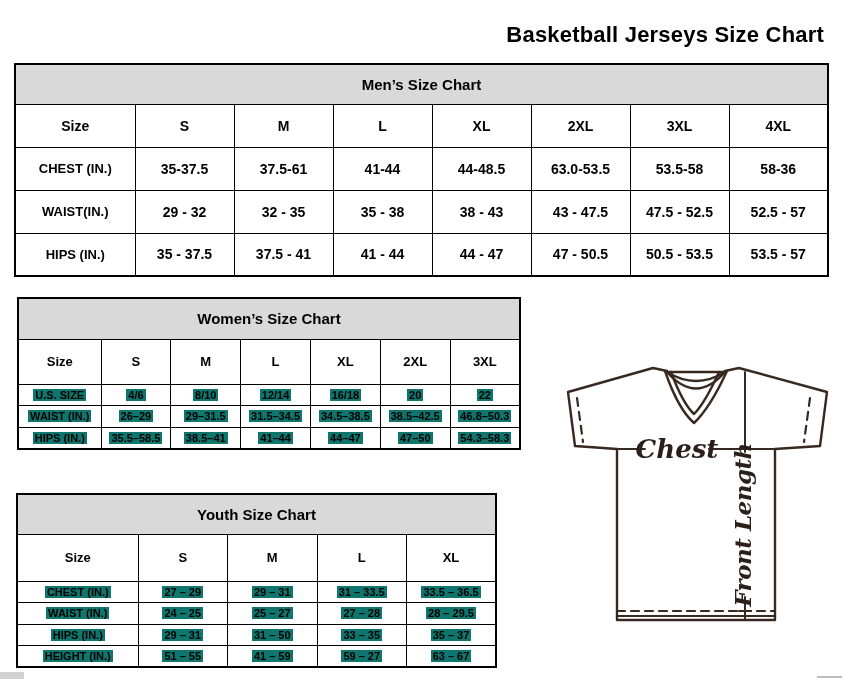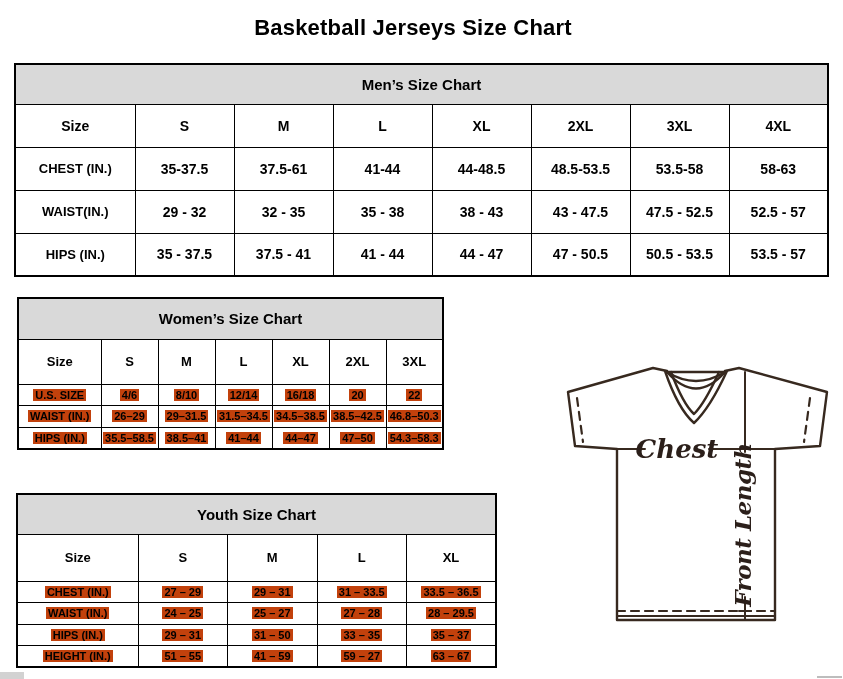--- a/index.html
+++ b/index.html
@@ -1,48 +1,48 @@
 <!DOCTYPE html>
 <html><head>
 <meta charset="utf-8">
 <style>
   html,body{margin:0;padding:0;background:#fff;}
   .page{position:relative;width:843px;height:679px;background:#fff;overflow:hidden;
         font-family:"Liberation Sans",sans-serif;color:#000;}
-  .title{position:absolute;top:6px;left:0;width:808px;margin:9px;text-align:center;
+  .title{position:absolute;top:6px;left:0;width:808px;margin:16px;text-align:right;
          font-size:22px;font-weight:700;letter-spacing:.2px;}
   table.tbl{position:absolute;border-collapse:collapse;table-layout:fixed;
             border:2px solid #000;text-align:center;}
   table.tbl th,table.tbl td{border:1px solid #000;padding:0;vertical-align:middle;}
   th.band{background:#d9d9d9;font-size:15px;font-weight:700;border-bottom:2px solid #000;}
   
   .men{left:14px;top:63px;width:815px;}
   .men col.c0{width:120px;}
   .men tr.bandr{height:40px;}
   .men tr.hdr{height:43px;font-size:14px;}
   .men tr.data{height:43px;font-size:14px;font-weight:700;}
   .men td.rl{font-size:13px;font-weight:700;}
   .men th{font-weight:700;}
   
-  .women{left:17px;top:297px;width:427px;}
+  .women{left:17px;top:297px;width:504px;}
   .women col.c0{width:83px;}
   .women tr.bandr{height:41px;}
   .women tr.hdr{height:45px;font-size:13px;}
   .women tr.data{height:21.5px;font-size:11px;font-weight:700;}
   .women td.rl{font-size:11px;font-weight:700;}
   .women th{font-weight:700;}
   
   .youth{left:16px;top:493px;width:481px;}
   .youth col.c0{width:121px;}
   .youth tr.bandr{height:40px;}
   .youth tr.hdr{height:47px;font-size:13px;}
   .youth tr.data{height:21.5px;font-size:11px;font-weight:700;}
   .youth td.rl{font-size:11px;font-weight:700;}
   .youth th{font-weight:700;}
-  .hl{background:#c2410c;padding:0 2px;}
+  .hl{background:#0f766e;padding:0 2px;}
   
   .jersey{position:absolute;left:557px;top:357px;width:286px;height:272px;}
   .jlabel{font-family:"DejaVu Serif",serif;font-style:italic;font-weight:700;
           font-size:26px;fill:#2b1f1a;}
   .jlabel2{font-family:"DejaVu Serif",serif;font-style:italic;font-weight:700;
            font-size:23px;fill:#2b1f1a;letter-spacing:-.5px;}
   .artifact-bl{position:absolute;left:0;top:672px;width:24px;height:7px;background:#d2d2d2;}
   .artifact-br{position:absolute;left:817px;top:676px;width:25px;height:2px;background:#bdbdbd;}
 </style>
 </head>
@@ -76,23 +76,23 @@
       <th>2XL</th>
       <th>3XL</th>
       <th>4XL</th>
     </tr>
     <tr class="data">
       <td class="rl">CHEST (IN.)</td>
       <td>35-37.5</td>
       <td>37.5-61</td>
       <td>41-44</td>
       <td>44-48.5</td>
-      <td>48.5-53.5</td>
+      <td>63.0-53.5</td>
       <td>53.5-58</td>
-      <td>58-63</td>
+      <td>58-36</td>
     </tr>
     <tr class="data">
       <td class="rl">WAIST(IN.)</td>
       <td>29 - 32</td>
       <td>32 - 35</td>
       <td>35 - 38</td>
       <td>38 - 43</td>
       <td>43 - 47.5</td>
       <td>47.5 - 52.5</td>
       <td>52.5 - 57</td>

